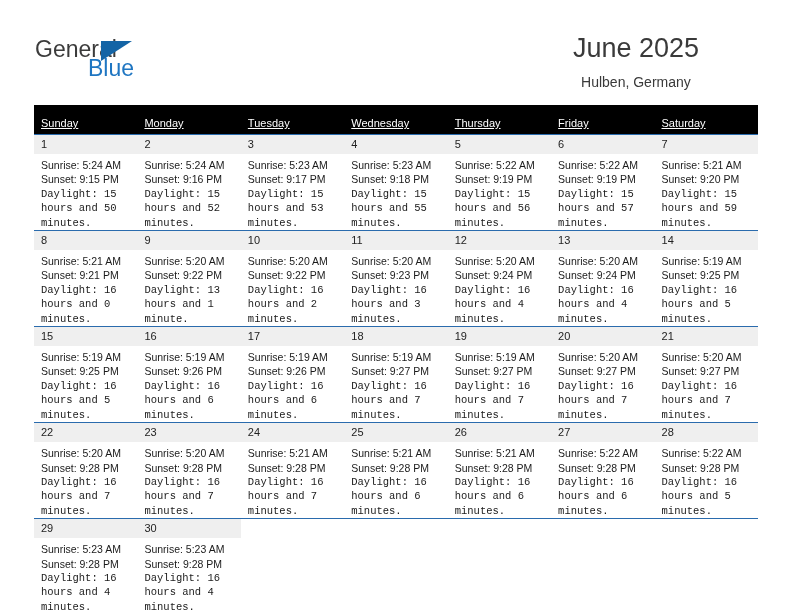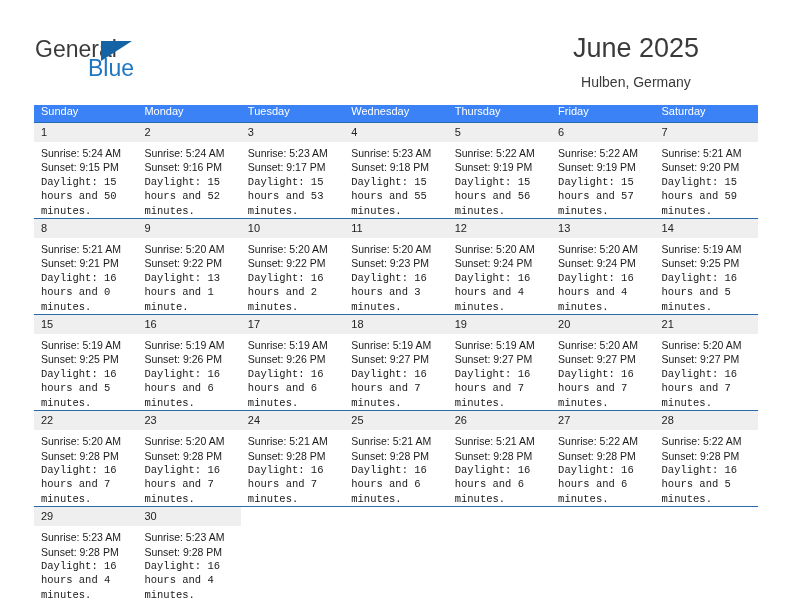--- a/index.html
+++ b/index.html
@@ -93,29 +93,30 @@
   .calendar {
     position: absolute;
     left: 34px;
     top: 105px;
     width: 724px;
     border-collapse: collapse;
     table-layout: fixed;
   }
 
   .calendar th {
-    background: #3b82f6;
+    background: #000000;
     color: #ffffff;
     font-size: 11px;
     font-weight: normal;
     text-align: left;
-    padding: 0 0 5px 7px;
+    padding: 12px 0 5px 7px;
     height: 10px;
     font-family: "Liberation Sans", sans-serif;
     border: none;
+    text-decoration: underline;
   }
 
   .calendar td {
     vertical-align: top;
     padding: 0;
     border: none;
     border-top: 1.6px solid #2a6bad;
     width: 103.4px;
     height: 89px;
   }

